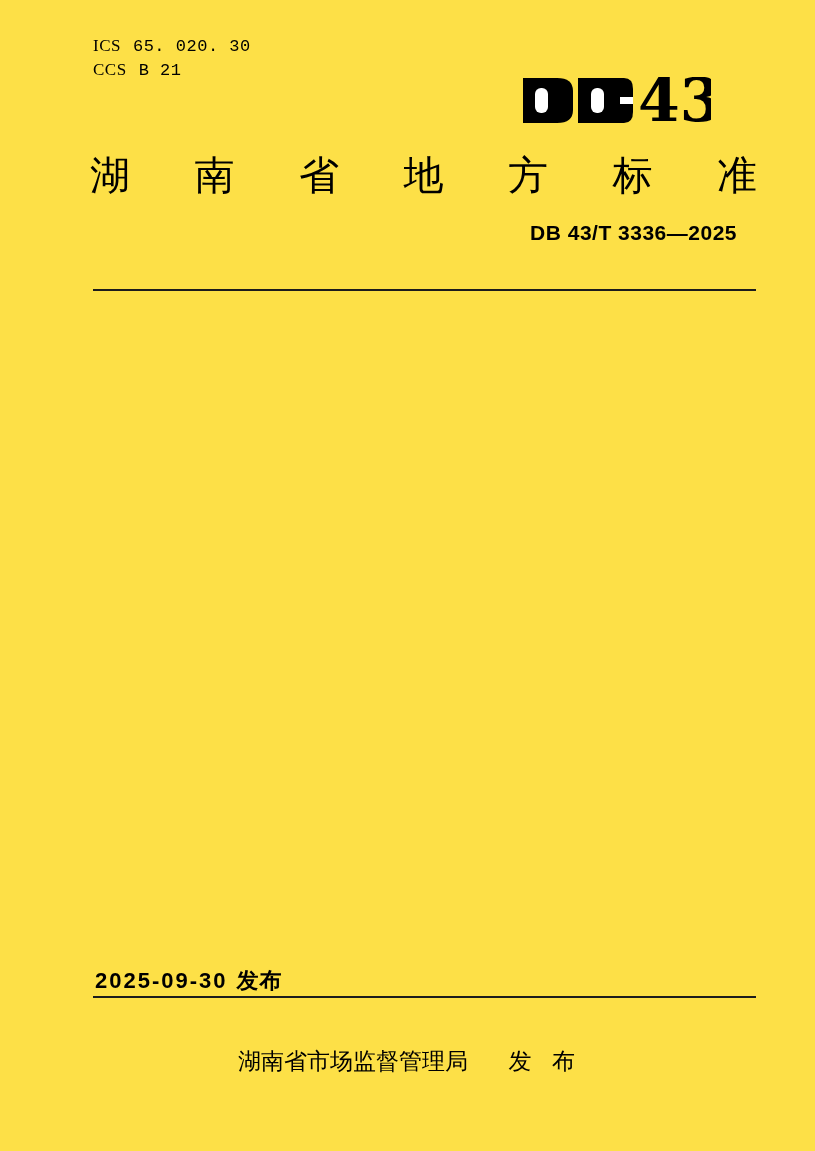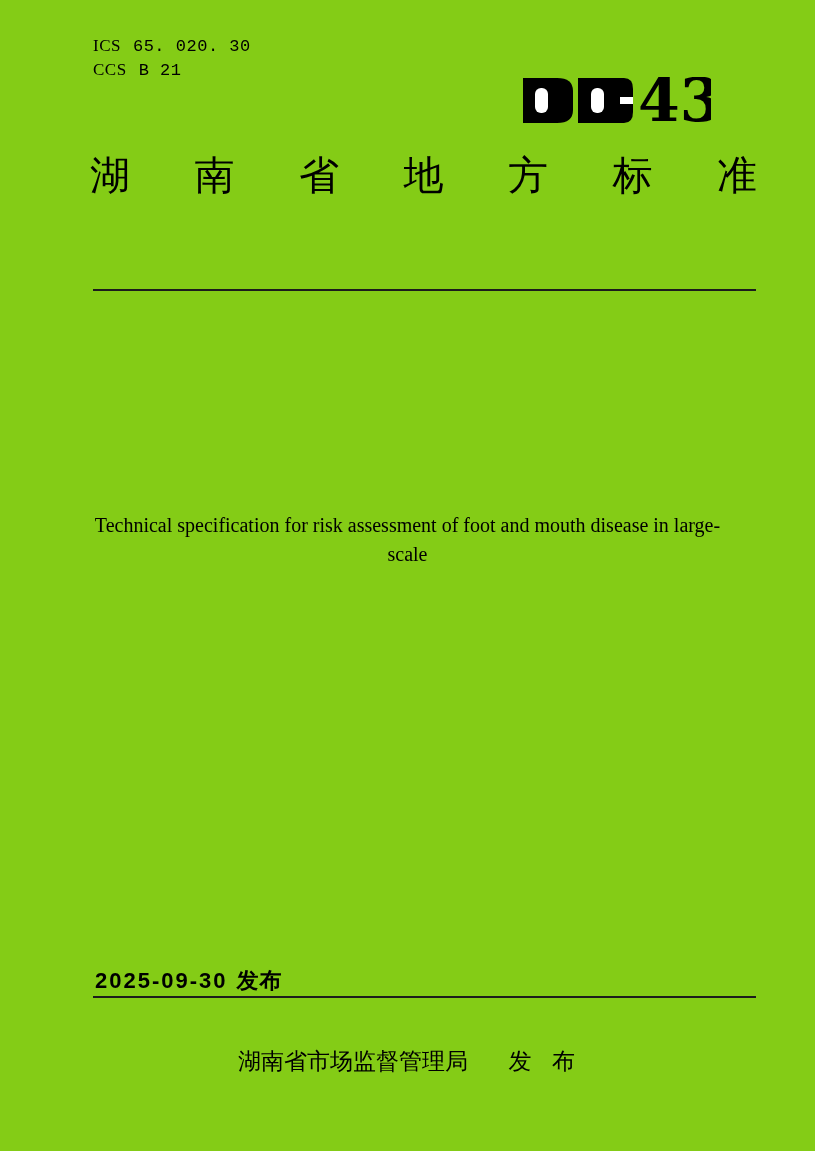--- a/index.html
+++ b/index.html
@@ -4,21 +4,21 @@
 <style>
   html, body {
     margin: 0;
     padding: 0;
     background: #ffffff;
   }
   .page {
     position: relative;
     width: 815px;
     height: 1151px;
-    background: #84cc16;
+    background: #fde047;
     color: #000000;
     font-family: "Liberation Sans", sans-serif;
     overflow: hidden;
   }
   
   .codes {
     position: absolute;
     left: 93px;
     top: 36px;
   }
@@ -160,26 +160,26 @@
   <div class="standard-type">
     <span>湖</span>
     <span>南</span>
     <span>省</span>
     <span>地</span>
     <span>方</span>
     <span>标</span>
     <span>准</span>
   </div>
 
+  <div class="standard-number">DB 43/T 3336—2025</div>
 
   <div class="rule rule-top"></div>
 
 
   <div class="title-en">
-    <div>Technical specification for risk assessment of foot and mouth disease in large-scale</div>
   </div>
 
   <div class="dates-row">
     <div class="date-group">
       <span class="date-value">2025-09-30</span>
       <span class="date-label">发布</span>
     </div>
   </div>
 
   <div class="rule rule-bottom"></div>

